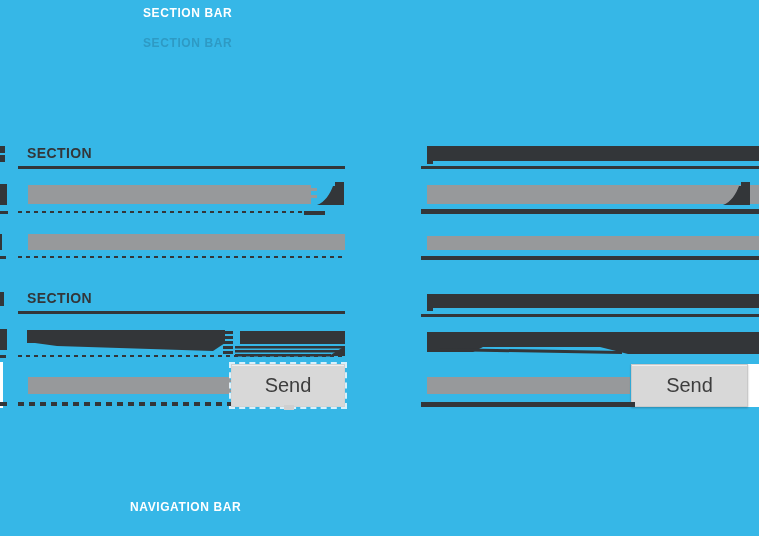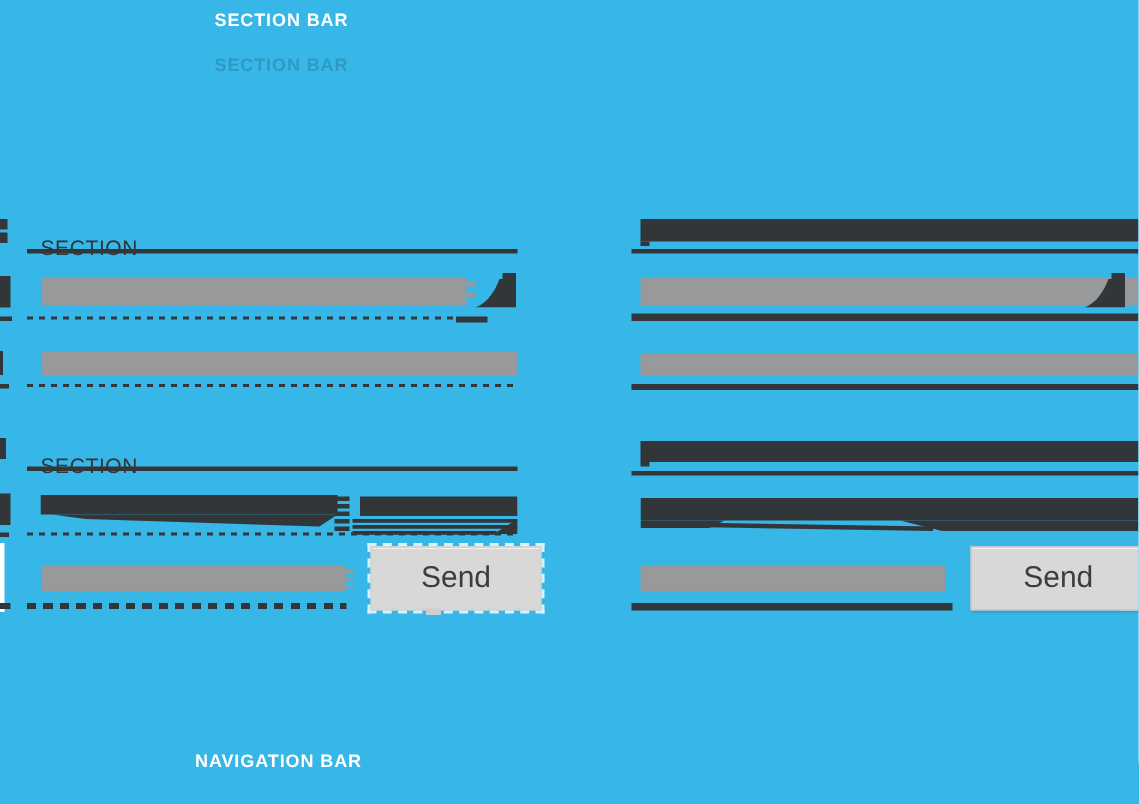--- a/index.html
+++ b/index.html
@@ -7,33 +7,33 @@
     --ink:#333639; --placeholder-gray:#97999b; --button-face:#d8d8d8;
     --button-text:#3d3d3d; --white:#ffffff;
   }
   html,body{margin:0;padding:0;}
   body{font-family:"Liberation Sans",sans-serif;}
   .stage{position:relative;width:759px;height:536px;background:var(--background);overflow:hidden;}
   .abs{position:absolute;}
   .annotation{position:absolute;color:var(--annotation-text);font-size:12px;font-weight:bold;
     letter-spacing:.6px;white-space:nowrap;}
   .annotation.dim{color:var(--action-bar-text);}
-  .heading{position:absolute;color:var(--ink);font-size:14px;font-weight:normal;letter-spacing:.4px;margin-top:12px;}
+  .heading{position:absolute;color:var(--ink);font-size:14px;font-weight:bold;letter-spacing:.4px;}
   .rule{position:absolute;background:var(--ink);}
   .graybar{position:absolute;background:var(--placeholder-gray);}
   .darkbar{position:absolute;background:var(--ink);}
   .whitebar{position:absolute;background:var(--white);}
   .dashline{position:absolute;height:2px;
     background:repeating-linear-gradient(90deg,var(--ink) 0 4px,transparent 4px 8px);}
   .thickdash{position:absolute;height:4px;
     background:repeating-linear-gradient(90deg,var(--ink) 0 6px,transparent 6px 11px);}
   .send-btn{position:absolute;background:var(--button-face);color:var(--button-text);
     font-family:"Liberation Sans",sans-serif;font-size:20px;display:flex;align-items:center;
     justify-content:center;border:1px solid #c9c9c9;box-shadow:inset 0 1px 0 #efefef;
-    padding:0;cursor:pointer;margin-left:16px;}
+    padding:0;cursor:pointer;}
   .send-btn.focused{outline:2px dashed rgba(235,248,255,.9);outline-offset:0;border-color:#d2d2d2;}
   svg{display:block;}
   .ink-fill{color:var(--ink);}
 </style>
 </head>
 <body>
 
 <div class="stage">
 
   <div class="annotation" style="left:143px;top:6px;">SECTION BAR</div>

